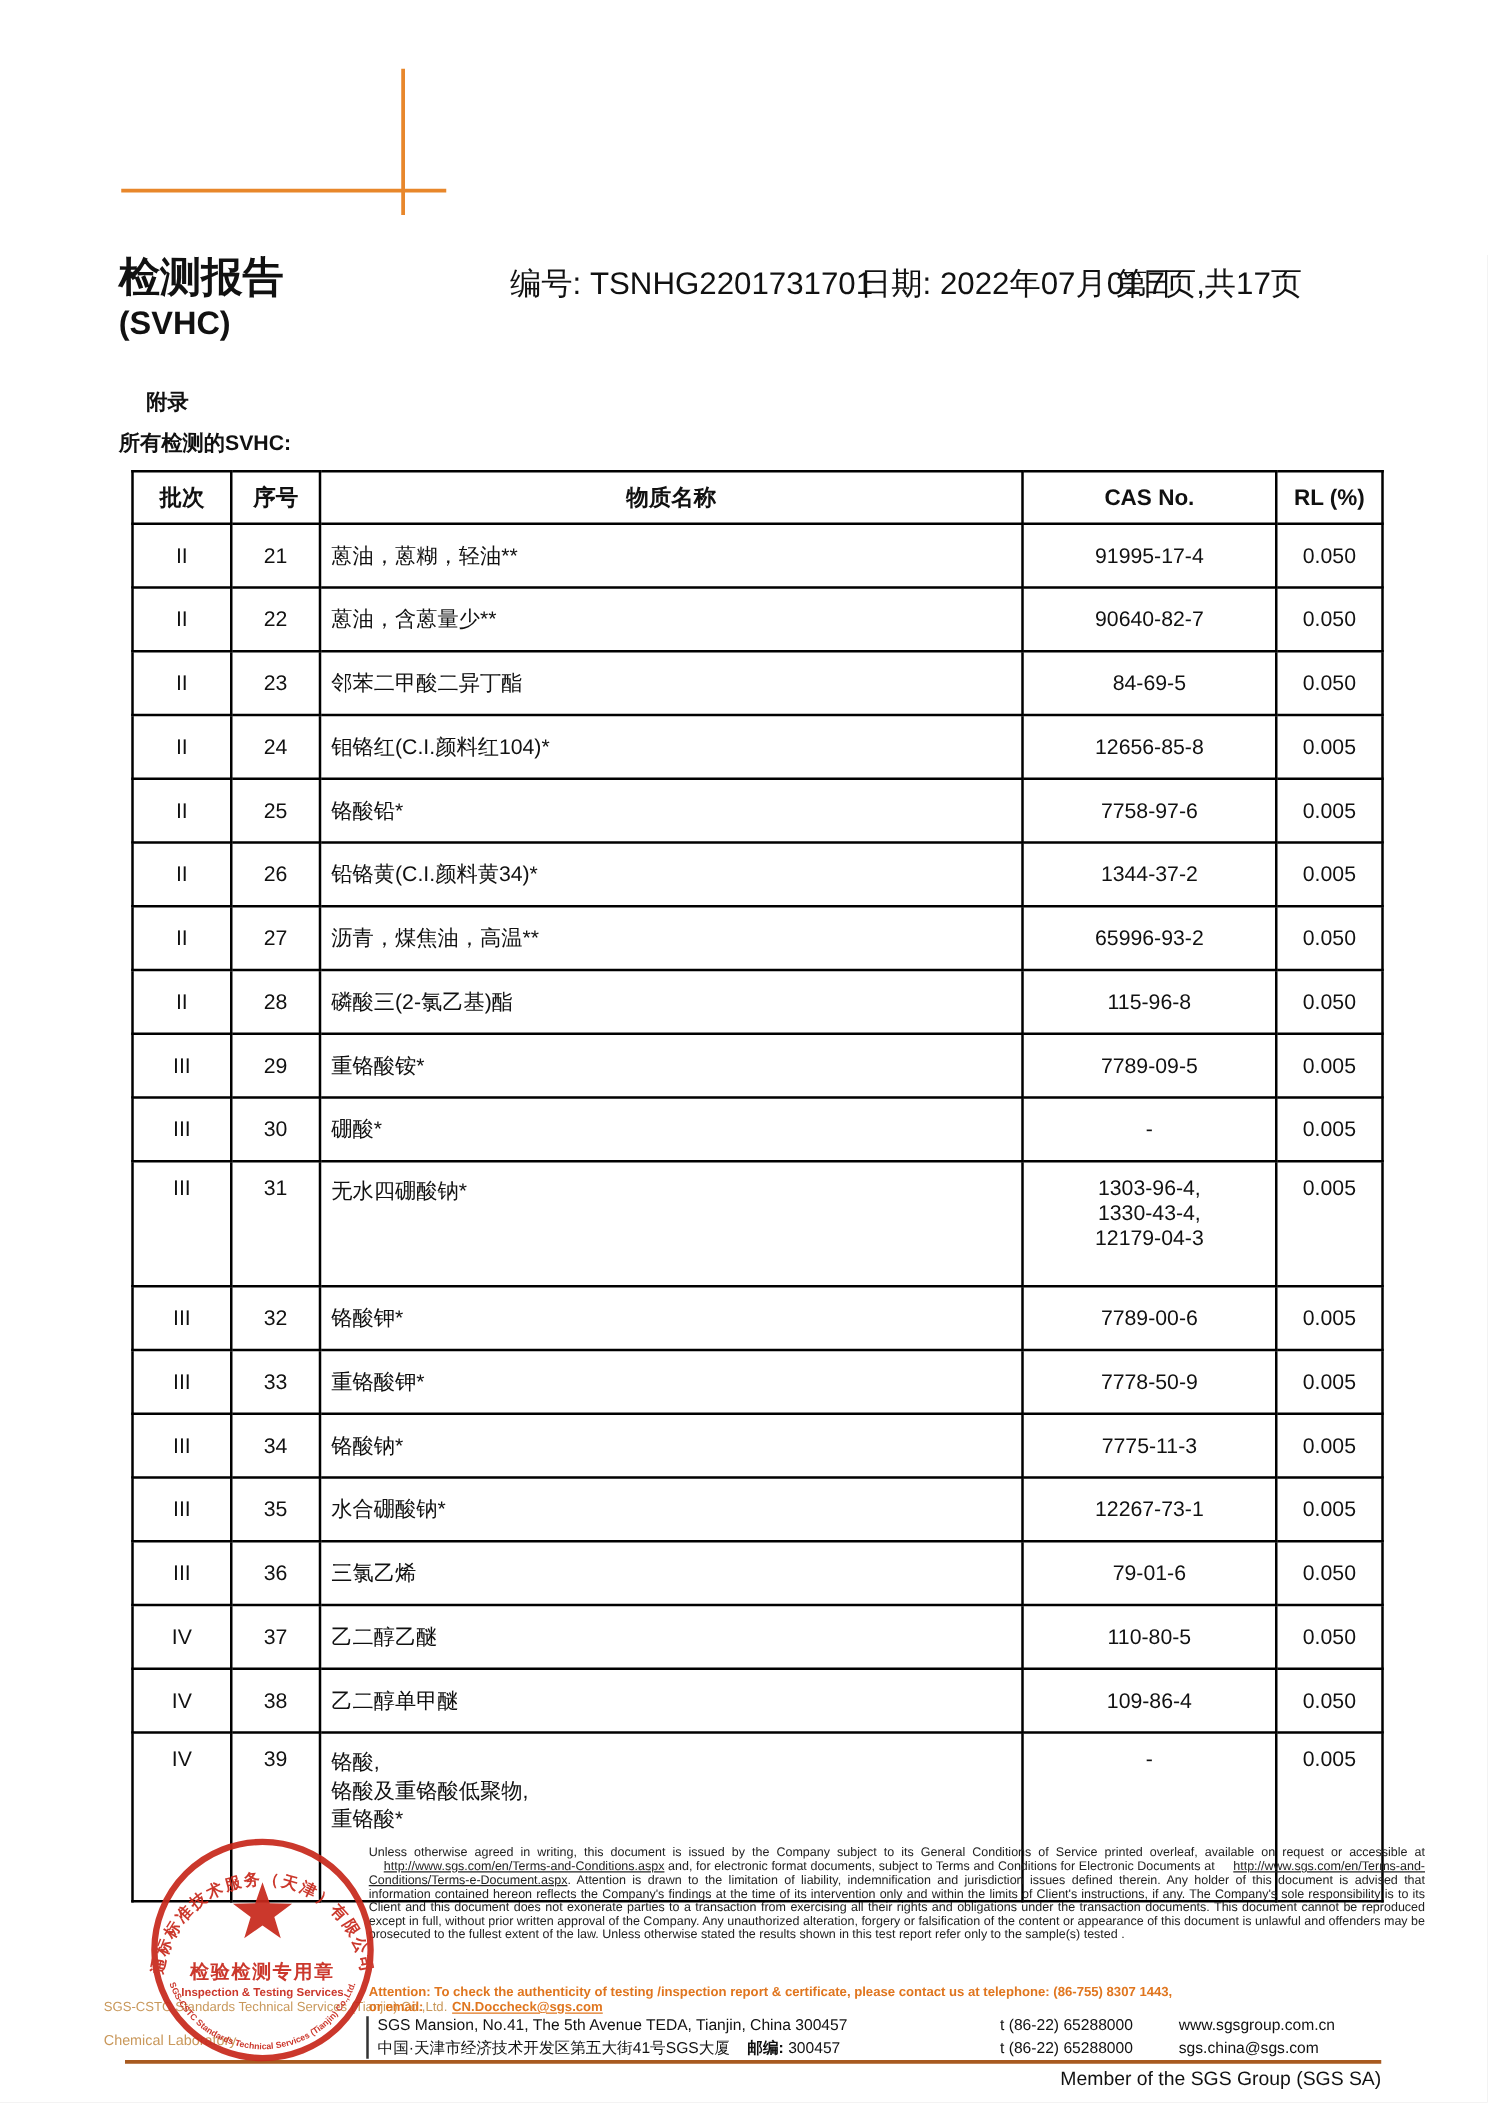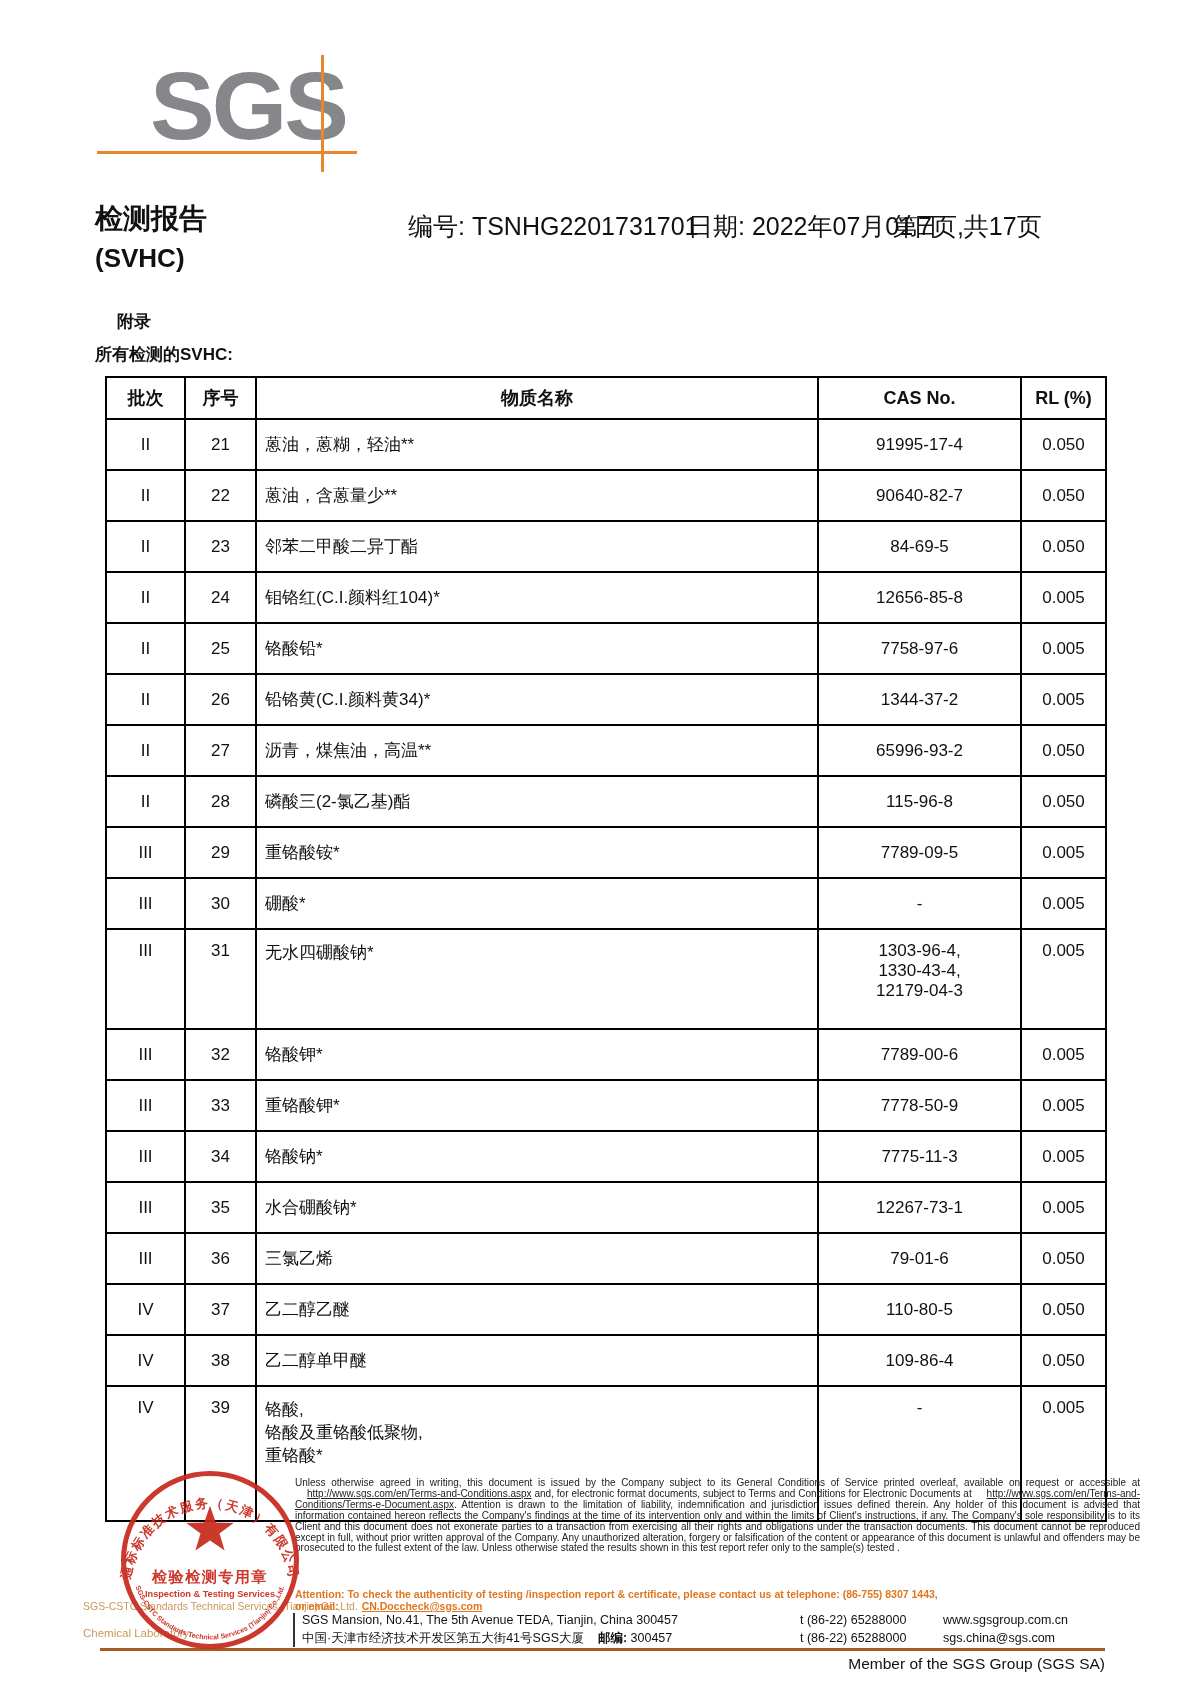--- a/index.html
+++ b/index.html
@@ -4,21 +4,21 @@
 <style>
   html,body{margin:0;padding:0;background:#e9e9e9;}
   #page{position:relative;width:1190px;height:1682px;background:#fff;margin:0 auto;
         font-family:"Liberation Sans","DejaVu Sans",sans-serif;color:#111;overflow:hidden;}
   .abs{position:absolute;}
   
   .logo-text{font-weight:bold;font-size:97px;letter-spacing:-3px;color:#85878A;line-height:1;}
   .cross-h{background:#E8872B;height:3px;}
   .cross-v{background:#E8872B;width:3px;}
   
-  .title{font-size:28px;font-weight:bold;}
+  .title{font-size:33px;font-weight:bold;}
   .title2{font-size:26px;font-weight:bold;}
   .meta{font-size:25px;}
   .applabel{font-size:17px;font-weight:bold;}
   
   table.svhc{border-collapse:collapse;table-layout:fixed;width:1000px;}
   table.svhc th,table.svhc td{border:2px solid #000;white-space:pre-line;overflow:hidden;}
   table.svhc th{font-size:18px;font-weight:bold;height:38px;}
   table.svhc td{font-size:17px;height:47px;vertical-align:middle;text-align:center;}
   table.svhc td.name{text-align:left;padding-left:8px;}
   table.svhc tr.tall td{vertical-align:top;padding-top:11px;}
@@ -32,21 +32,20 @@
   .tan{color:#C9985B;font-size:10.5px;white-space:nowrap;}
   .rule{height:3px;background:#A85A20;}
   .member{font-size:15.5px;text-align:right;width:405px;}
   .stamp-svg{opacity:.93;}
 </style>
 </head>
 <body>
 
 <div id="page">
 
-  <div class="abs logo-text" style="left:150px;top:57px;">SGS</div>
   <div class="abs cross-h" style="left:97px;top:151px;width:260px;"></div>
   <div class="abs cross-v" style="left:321px;top:55px;height:117px;"></div>
 
   <div class="abs title" style="left:95px;top:200px;">检测报告</div>
   <div class="abs title2" style="left:95px;top:243px;">(SVHC)</div>
 
   <div class="abs meta" style="left:408px;top:210px;">
     <span>编号:</span>
     <span>TSNHG2201731701</span>
   </div>

